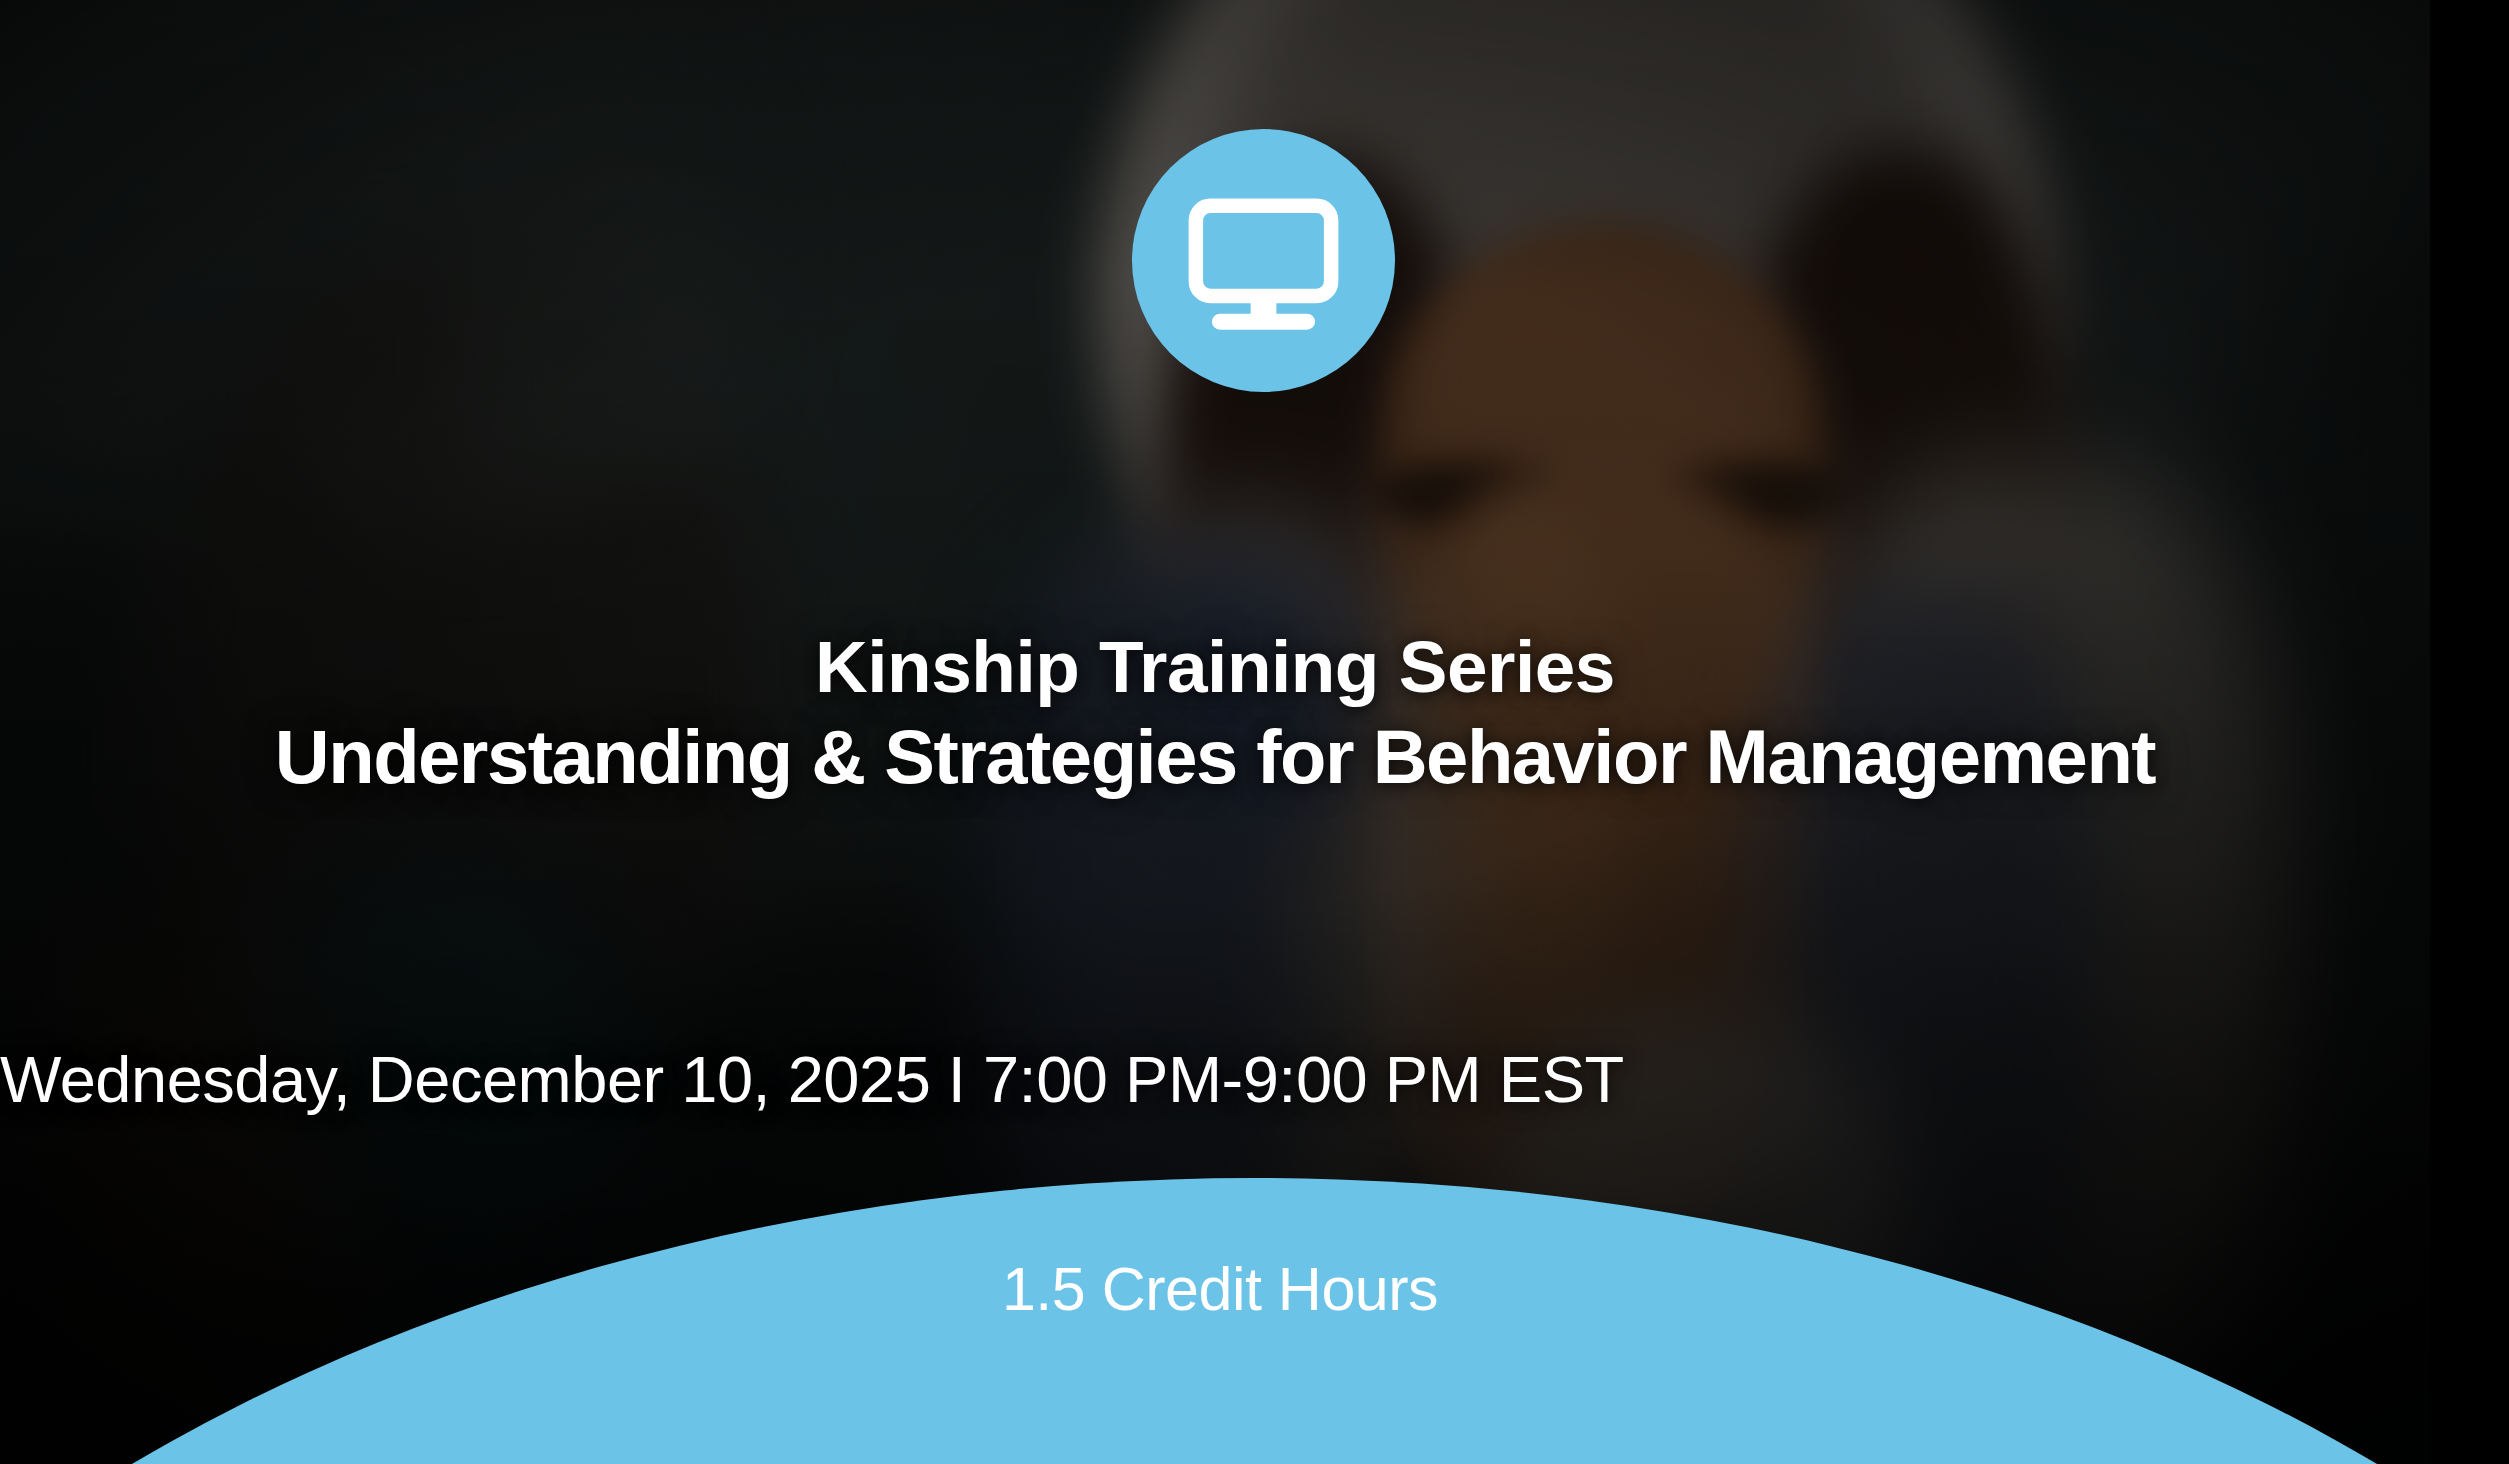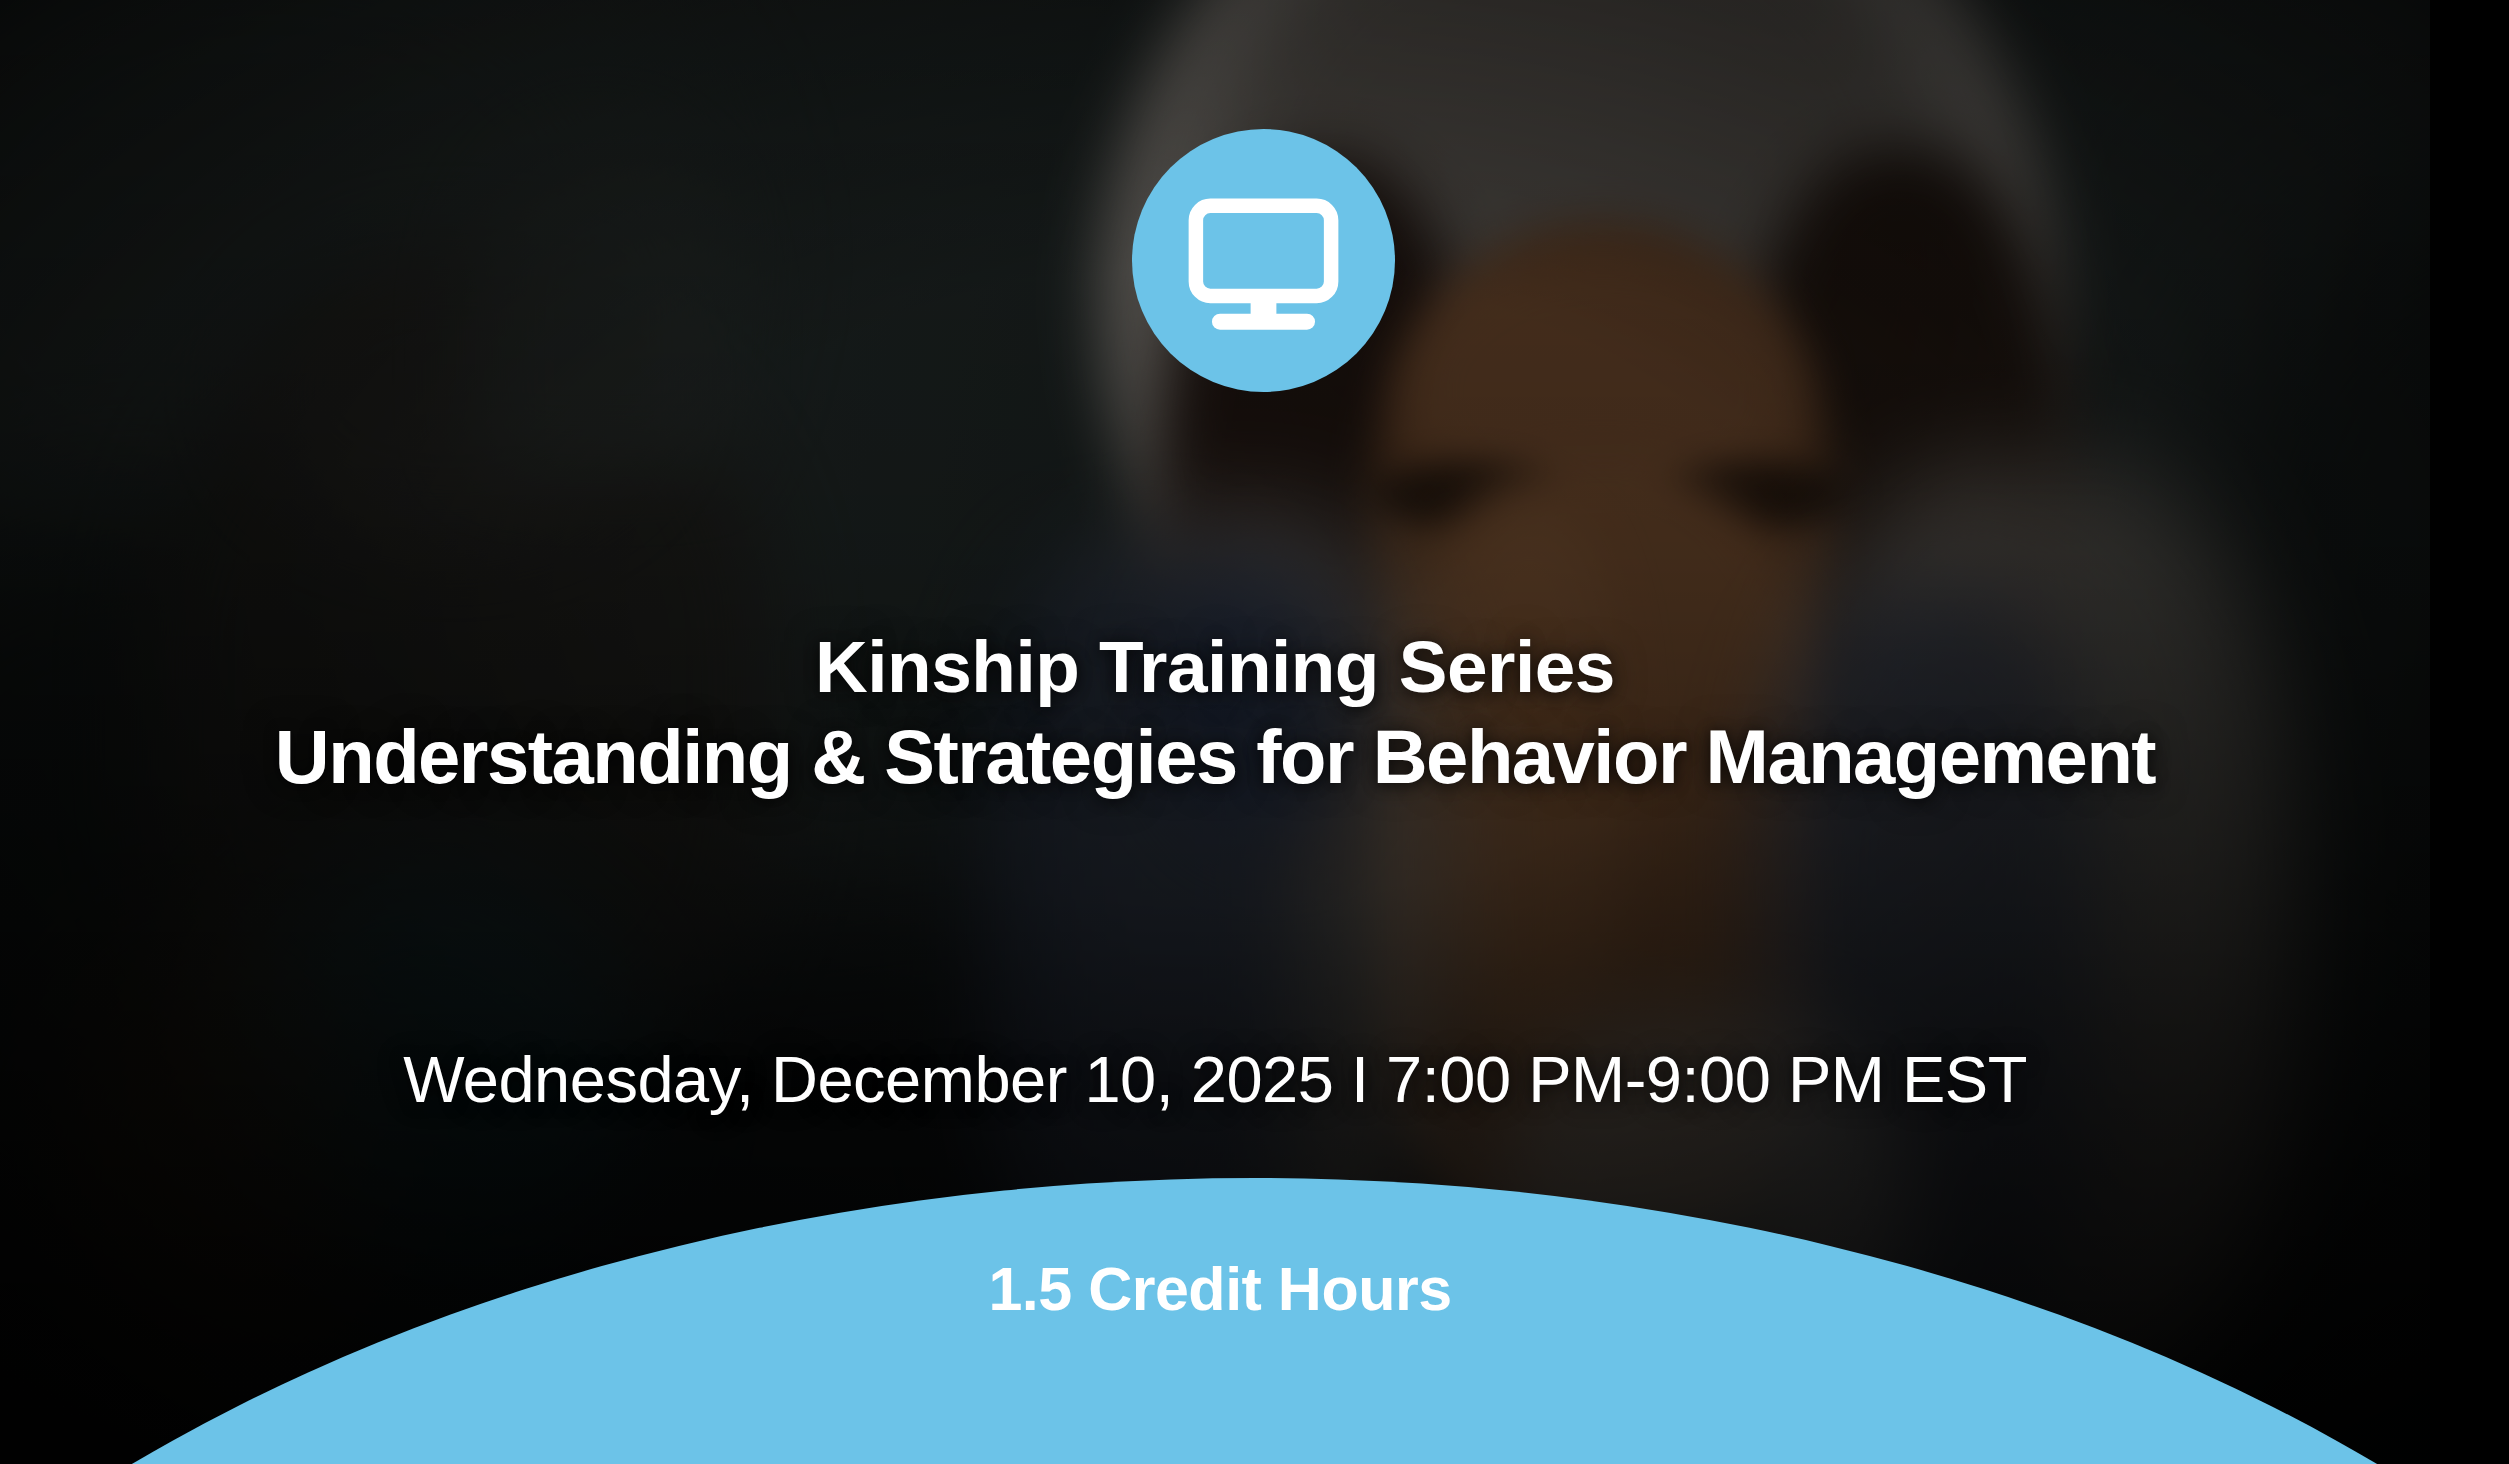--- a/index.html
+++ b/index.html
@@ -124,21 +124,21 @@
     text-shadow: 0 2px 13.7px rgba(0,0,0,0.65), 0 0 33px rgba(0,0,0,0.5);
     padding: 0 39px;
   }
   .headline .l2 { font-size: 76px; letter-spacing: -1.5px; }
 
   .datetime {
     position: absolute;
     left: 0;
     right: 0;
     top: 1042px;
-    text-align: center;
+    text-align: left;
     color: #fff;
     font-weight: 400;
     font-size: 65px;
     letter-spacing: -0.5px;
     text-shadow: 0 2px 13.7px rgba(0,0,0,0.6), 0 0 29px rgba(0,0,0,0.45);
   }
 
   
   .banner {
     position: absolute;
@@ -149,21 +149,21 @@
     background: var(--accent, #6cc3e8);
     border-radius: 50% 50% 0 0 / 100% 100% 0 0;
   }
   .banner-label {
     position: absolute;
     left: 10px;
     right: 0;
     top: 1254px;
     text-align: center;
     color: #ffffff;
-    font-weight: 700;
+    font-weight: 400;
     font-size: 61px;
     letter-spacing: -0.5px;
   }
 </style>
 </head>
 <body>
 
 <div id="stage" style="--accent: #6cc3e8;">
 
   <div class="photo">

